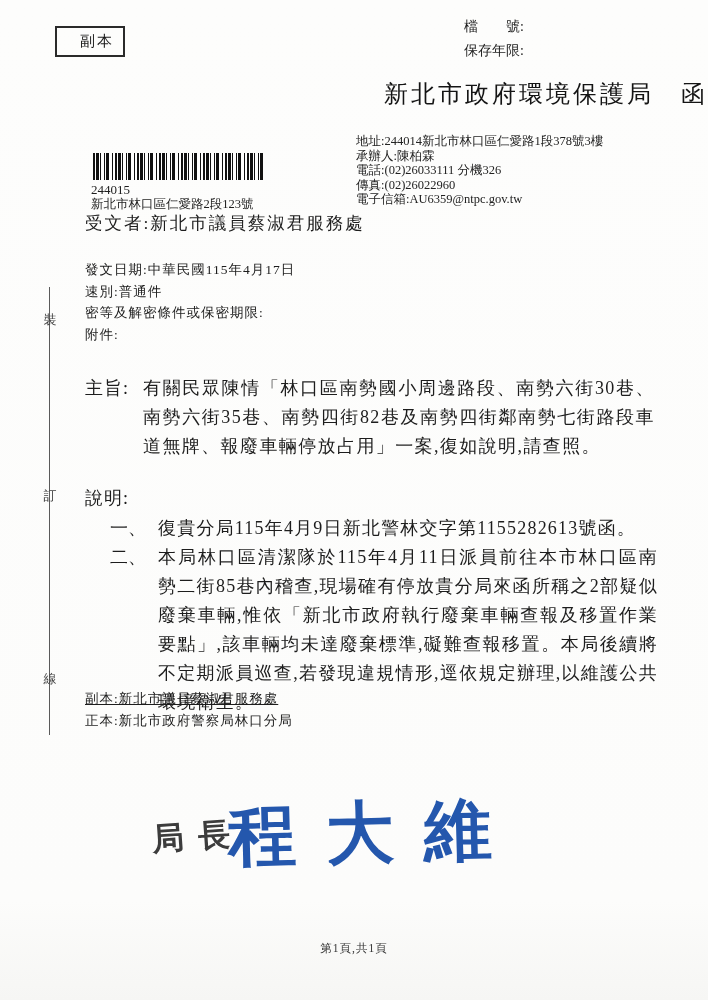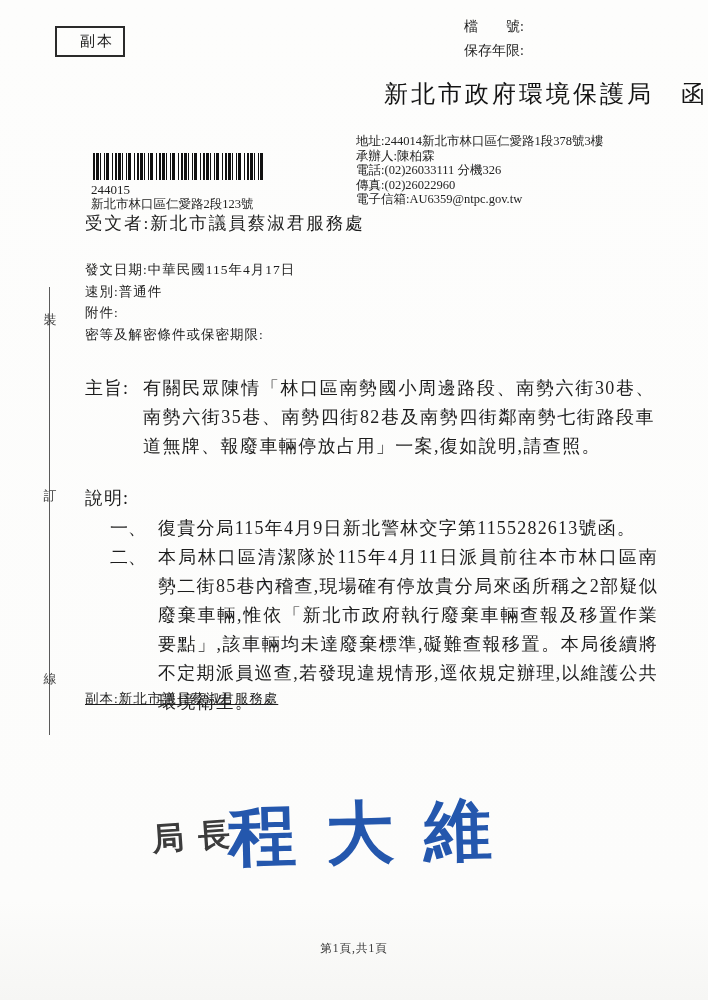--- a/index.html
+++ b/index.html
@@ -143,39 +143,40 @@
   </div>
 
   <div class="abs barcode"></div>
   <div class="abs barcode-number">244015</div>
   <div class="abs recipient-address">新北市林口區仁愛路2段123號</div>
   <div class="abs recipient-line">受文者:新北市議員蔡淑君服務處</div>
 
   <div class="abs meta">
     <div>發文日期:中華民國115年4月17日</div>
     <div>速別:普通件</div>
+    <div>密等及解密條件或保密期限:</div>
     <div>附件:</div>
-    <div>密等及解密條件或保密期限:</div>
   </div>
 
   <div class="abs subject-row">
     <div class="subject-label">主旨:</div>
     <div class="subject-text">有關民眾陳情「林口區南勢國小周邊路段、南勢六街30巷、南勢六街35巷、南勢四街82巷及南勢四街鄰南勢七街路段車道無牌、報廢車輛停放占用」一案,復如說明,請查照。</div>
   </div>
 
   <div class="abs desc-label">說明:</div>
   <div class="abs desc-item desc-item-1">
     <div class="desc-no">一、</div>
     <div class="desc-text">復貴分局115年4月9日新北警林交字第1155282613號函。</div>
   </div>
   <div class="abs desc-item desc-item-2">
     <div class="desc-no">二、</div>
     <div class="desc-text">本局林口區清潔隊於115年4月11日派員前往本市林口區南勢二街85巷內稽查,現場確有停放貴分局來函所稱之2部疑似廢棄車輛,惟依「新北市政府執行廢棄車輛查報及移置作業要點」,該車輛均未達廢棄標準,礙難查報移置。本局後續將不定期派員巡查,若發現違規情形,逕依規定辦理,以維護公共環境衛生。</div>
   </div>
 
+  <div class="abs dist-original">正本:新北市政府警察局林口分局</div>
   <div class="abs dist-copy">副本:新北市議員蔡淑君服務處</div>
 
   <div class="abs sig-title">局長</div>
   <div class="abs sig-name" id="sig-name" style="color: rgb(36, 87, 173);">程大維</div>
 
   <div class="abs page-footer">第1頁,共1頁</div>
 
 </div>
 
 </body></html>

